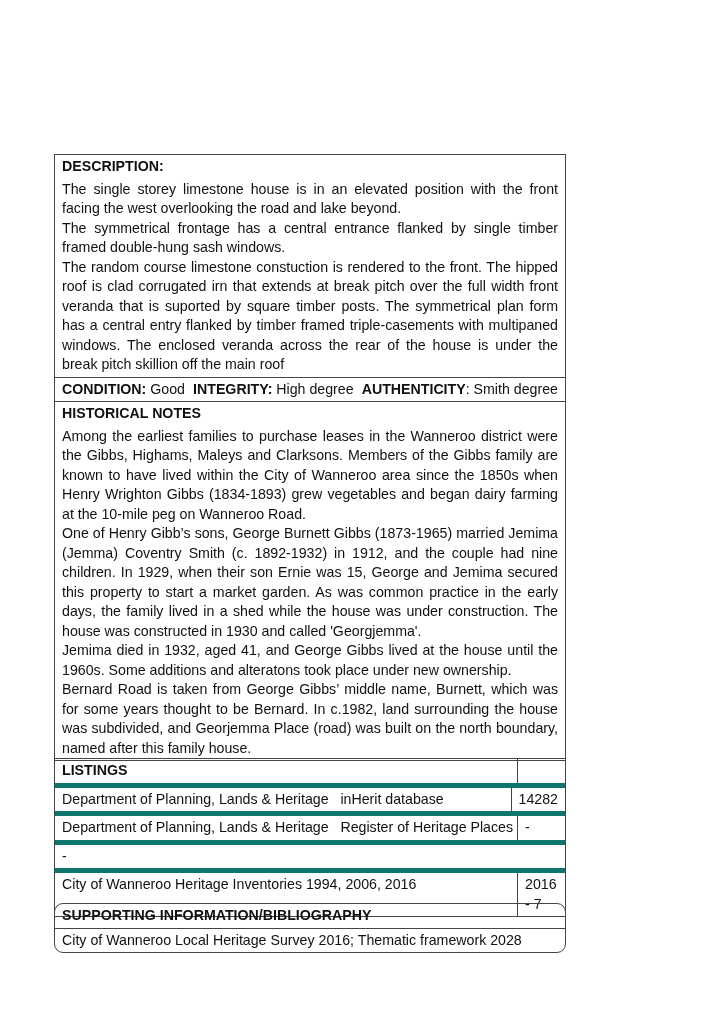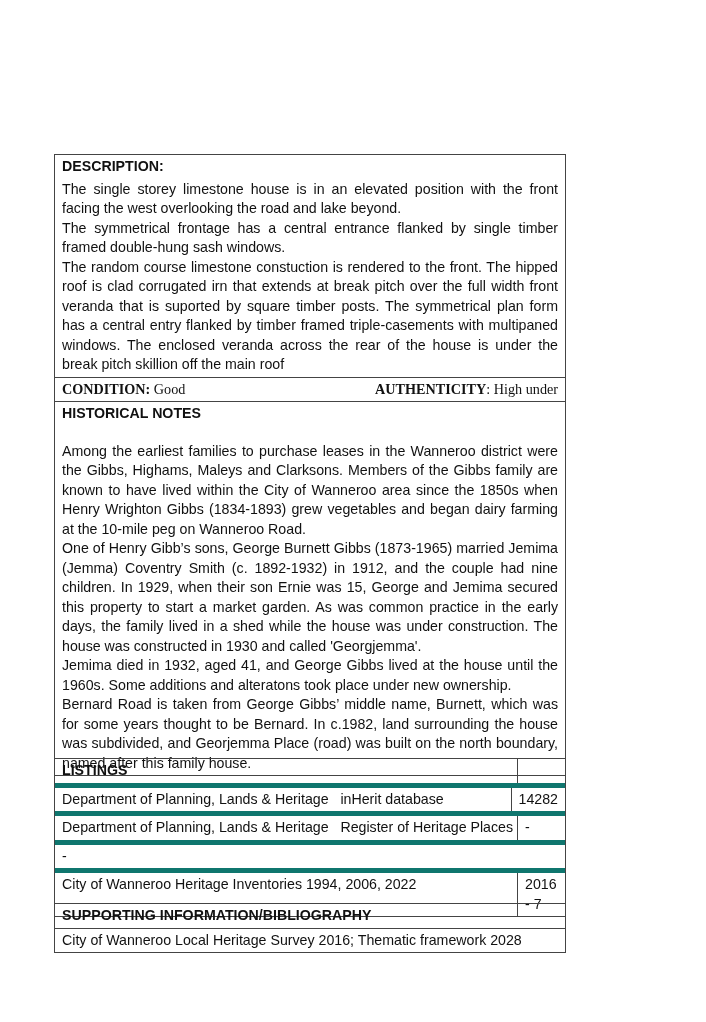--- a/index.html
+++ b/index.html
@@ -4,42 +4,43 @@
   <style>
     html, body { margin: 0; padding: 0; background: #ffffff; }
     body { width: 706px; height: 1022px; position: relative; overflow: hidden;
       font-family: "Liberation Sans", sans-serif; color: #111; font-size: 14.2px; }
     .tbl { position: absolute; left: 54px; width: 512px; border: 1px solid #444; box-sizing: border-box; }
     .cell { padding: 2px 7px 2px 7px; line-height: 19.5px; }
     .sep { border-top: 1px solid #444; }
     .h { font-weight: bold; }
     .p { text-align: justify; margin: 0; }
     .p + .p { }
-    .cond { display: flex; justify-content: space-between; white-space: nowrap; font-family: Liberation Serif, serif; }
+    .cond { display: flex; justify-content: space-between; white-space: nowrap; }
     .row { display: flex; border-top: 5px solid #0f766e; }
     .row:first-child { border-top: none; }
     .c1 { width: 463px; border-right: 1px solid #444; padding: 2px 7px; line-height: 19.5px; box-sizing: border-box; white-space: nowrap; }
     .c2 { flex: 1; padding: 2px 7px; line-height: 19.5px; }
   </style>
 </head>
 <body>
 
 <div class="tbl" style="top:154px;">
   <div class="cell">
     <div class="h" style="margin-bottom:3px;">DESCRIPTION:</div>
     <p class="p">The single storey limestone house is in an elevated position with the front facing the west overlooking the road and lake beyond.</p>
     <p class="p">The symmetrical frontage has a central entrance flanked by single timber framed double-hung sash windows.</p>
     <p class="p">The random course limestone constuction is rendered to the front. The hipped roof is clad corrugated irn that extends at break pitch over the full width front veranda that is suported by square timber posts. The symmetrical plan form has a central entry flanked by timber framed triple-casements with multipaned windows. The enclosed veranda across the rear of the house is under the break pitch skillion off the main roof</p>
   </div>
   <div class="cell sep cond">
     <span><b>CONDITION:</b><span> Good</span></span>
-    <span><b>AUTHENTICITY</b><span>: High under</span></span>
+    <span><b>INTEGRITY:</b><span> High degree</span></span>
+    <span><b>AUTHENTICITY</b><span>: Smith degree</span></span>
   </div>
   <div class="cell sep">
-    <div class="h" style="margin-bottom:18px;">HISTORICAL NOTES</div>
+    <div class="h" style="margin-bottom:3px;">HISTORICAL NOTES</div>
     <p class="p">Among the earliest families to purchase leases in the Wanneroo district were the Gibbs, Highams, Maleys and Clarksons. Members of the Gibbs family are known to have lived within the City of Wanneroo area since the 1850s when Henry Wrighton Gibbs (1834-1893) grew vegetables and began dairy farming at the 10-mile peg on Wanneroo Road.</p>
     <p class="p">One of  Henry Gibb’s sons, George Burnett Gibbs (1873-1965) married Jemima (Jemma) Coventry Smith (c. 1892-1932) in 1912, and the couple had nine children. In 1929, when their son Ernie was 15, George and Jemima secured this property to start a market garden. As was common practice in the early days, the family lived in a shed while the house was under construction.  The house was constructed in 1930 and called 'Georgjemma'.</p>
     <p class="p">Jemima died in 1932, aged 41, and George Gibbs lived at the house until the 1960s. Some additions and alteratons took place under new ownership.</p>
     <p class="p">Bernard Road is taken from George Gibbs’ middle name, Burnett, which was for some years thought to be Bernard. In c.1982, land surrounding the house was subdivided, and Georjemma Place (road) was built on the north boundary, named after this family house.</p>
   </div>
 </div>
 
 <div class="tbl" style="top:758px;">
   <div class="row">
     <div class="c1 h">LISTINGS</div>
@@ -50,21 +51,21 @@
     <div class="c2">14282</div>
   </div>
   <div class="row">
     <div class="c1" style="white-space:pre;">Department of Planning, Lands &amp; Heritage   Register of Heritage Places</div>
     <div class="c2">-</div>
   </div>
   <div class="row">
     <div class="c2">-</div>
   </div>
   <div class="row">
-    <div class="c1">City of Wanneroo Heritage Inventories 1994, 2006, 2022</div>
+    <div class="c1">City of Wanneroo Heritage Inventories 1994, 2006, 2016</div>
     <div class="c2">2016 - 7</div>
   </div>
 </div>
 
-<div class="tbl" style="top:903px;">
+<div class="tbl" style="top:903px;border-radius:9px;">
   <div class="cell h">SUPPORTING INFORMATION/BIBLIOGRAPHY</div>
   <div class="cell sep">City of Wanneroo Local Heritage Survey 2016; Thematic framework 2028</div>
 </div>
 
 </body></html>

